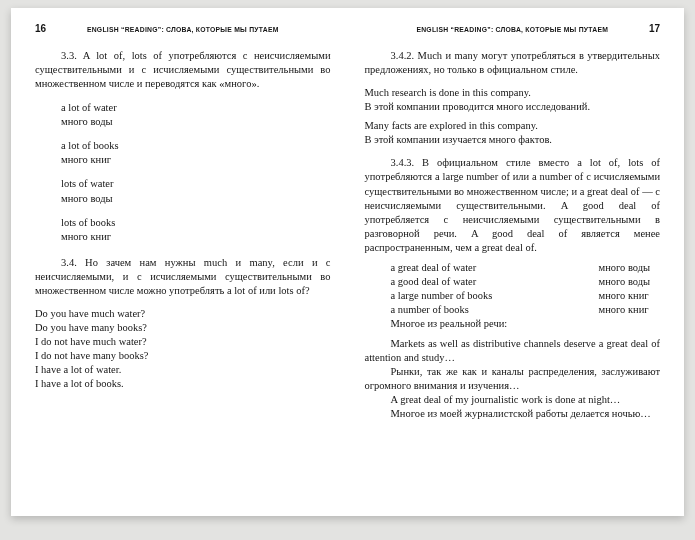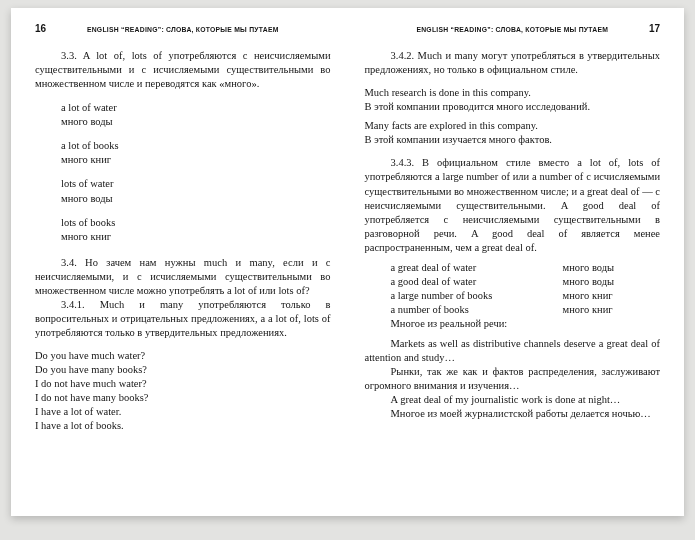--- a/index.html
+++ b/index.html
@@ -38,21 +38,21 @@
   b { font-weight:normal; }
 
   .block-p { text-align:justify; text-indent:26px; margin-top:4px; }
   .block-pair { margin:10px 0 10px 26px; }
   .block-pair + .block-p { margin-top:12px; }
   .block-line { margin-left:26px; }
   .block-line.noindent { margin-left:0; }
   .block-p + .block-line { margin-top:9px; }
   .block-line.noindent + .block-line { margin-top:5px; }
   .block-line + .block-p { margin-top:9px; }
-  .block-row { display:flex; margin-left:26px; }
+  .block-row { display:flex; margin-left:26px;gap:36px; }
   .block-p + .block-row { margin-top:6px; }
   .block-row .col-l { width:172px; }
   .block-label { margin-top:7px; margin-bottom:4px; text-indent:26px; }
   .block-label + .block-p { margin-top:6px; }
 </style>
 </head>
 <body>
 
 <div class="book">
 
@@ -74,21 +74,20 @@
         </div>
         <div class="block-pair">
           <p><b>lots of</b><span> water</span></p>
           <p><b>много</b><span> воды</span></p>
         </div>
         <div class="block-pair">
           <p><b>lots of</b><span> books</span></p>
           <p><b>много</b><span> книг</span></p>
         </div>
         <p class="block-p"><b>3.4.</b><span> Но зачем нам нужны </span><b>much</b><span> и </span><b>many</b><span>, если и с неисчисляемыми, и с исчисляемыми существительными во множественном числе можно употреблять </span><b>a lot of</b><span> или </span><b>lots of</b><span>?</span></p>
-        <p class="block-p"><b>3.4.1. Much</b><span> и </span><b>many</b><span> употребляются только в вопросительных и отрицательных предложениях, а </span><b>a lot of, lots of</b><span> употребляются только в утвердительных предложениях.</span></p>
         <p class="block-line"><span>Do you have </span><b>much</b><span> water?</span></p>
         <p class="block-line"><span>Do you have </span><b>many</b><span> books?</span></p>
         <p class="block-line"><span>I do not have </span><b>much</b><span> water?</span></p>
         <p class="block-line"><span>I do not have </span><b>many</b><span> books?</span></p>
         <p class="block-line"><span>I have </span><b>a lot of</b><span> water.</span></p>
         <p class="block-line"><span>I have </span><b>a lot of</b><span> books.</span></p>
       </div>
   </section>
 
   <section class="page page-right">
@@ -115,19 +114,19 @@
         <div class="block-row">
           <p class="col-l"><b>a large number of</b><span> books</span></p>
           <p class="col-r"><b>много</b><span> книг</span></p>
         </div>
         <div class="block-row">
           <p class="col-l"><b>a number of</b><span> books</span></p>
           <p class="col-r"><b>много</b><span> книг</span></p>
         </div>
         <p class="block-label"><span>Многое из реальной речи:</span></p>
         <p class="block-p"><span>Markets as well as distributive channels deserve </span><b>a great deal of attention</b><span> and </span><b>study…</b></p>
-        <p class="block-p"><span>Рынки, так же как и фактов распределения, заслуживают </span><b>огромного внимания</b><span> и </span><b>изучения…</b></p>
+        <p class="block-p"><span>Рынки, так же как и каналы распределения, заслуживают </span><b>огромного внимания</b><span> и </span><b>изучения…</b></p>
         <p class="block-p"><b>A great deal of</b><span> my journalistic work is done at night…</span></p>
         <p class="block-p"><b>Многое из</b><span> моей журналистской работы делается ночью…</span></p>
       </div>
   </section>
 
 </div>
 
 </body></html>

